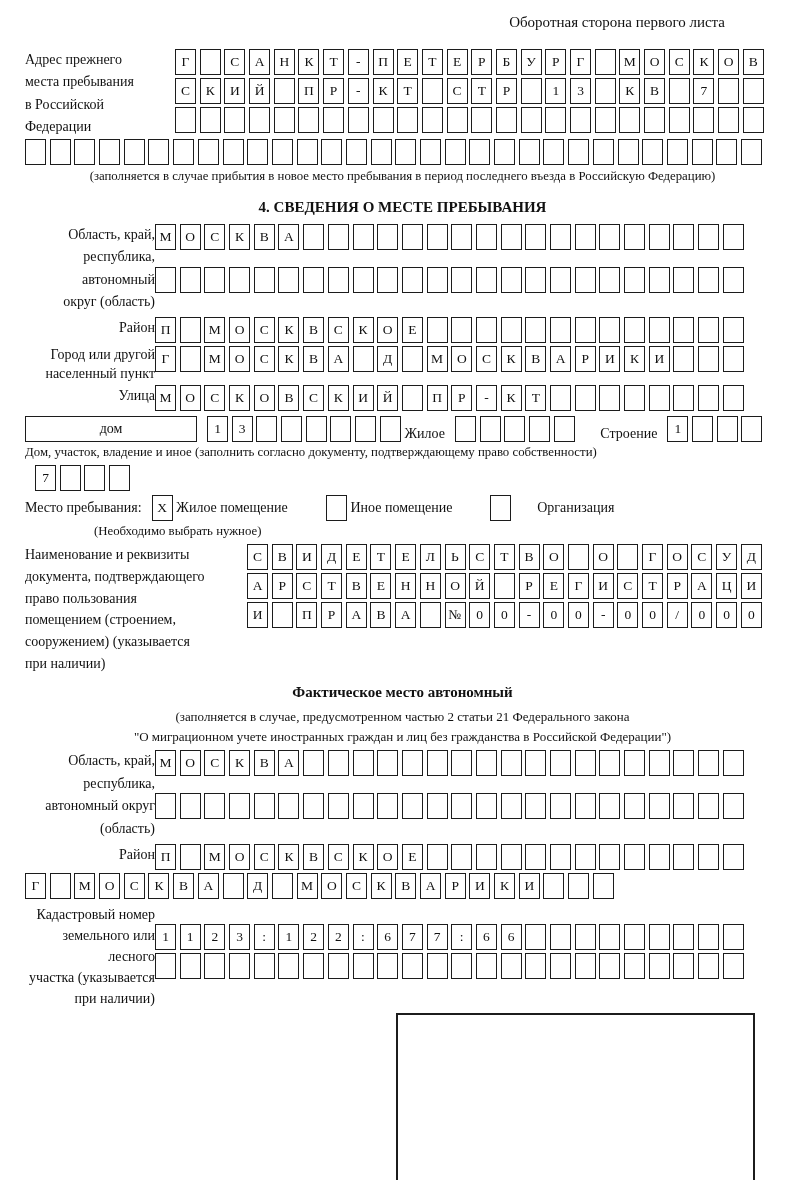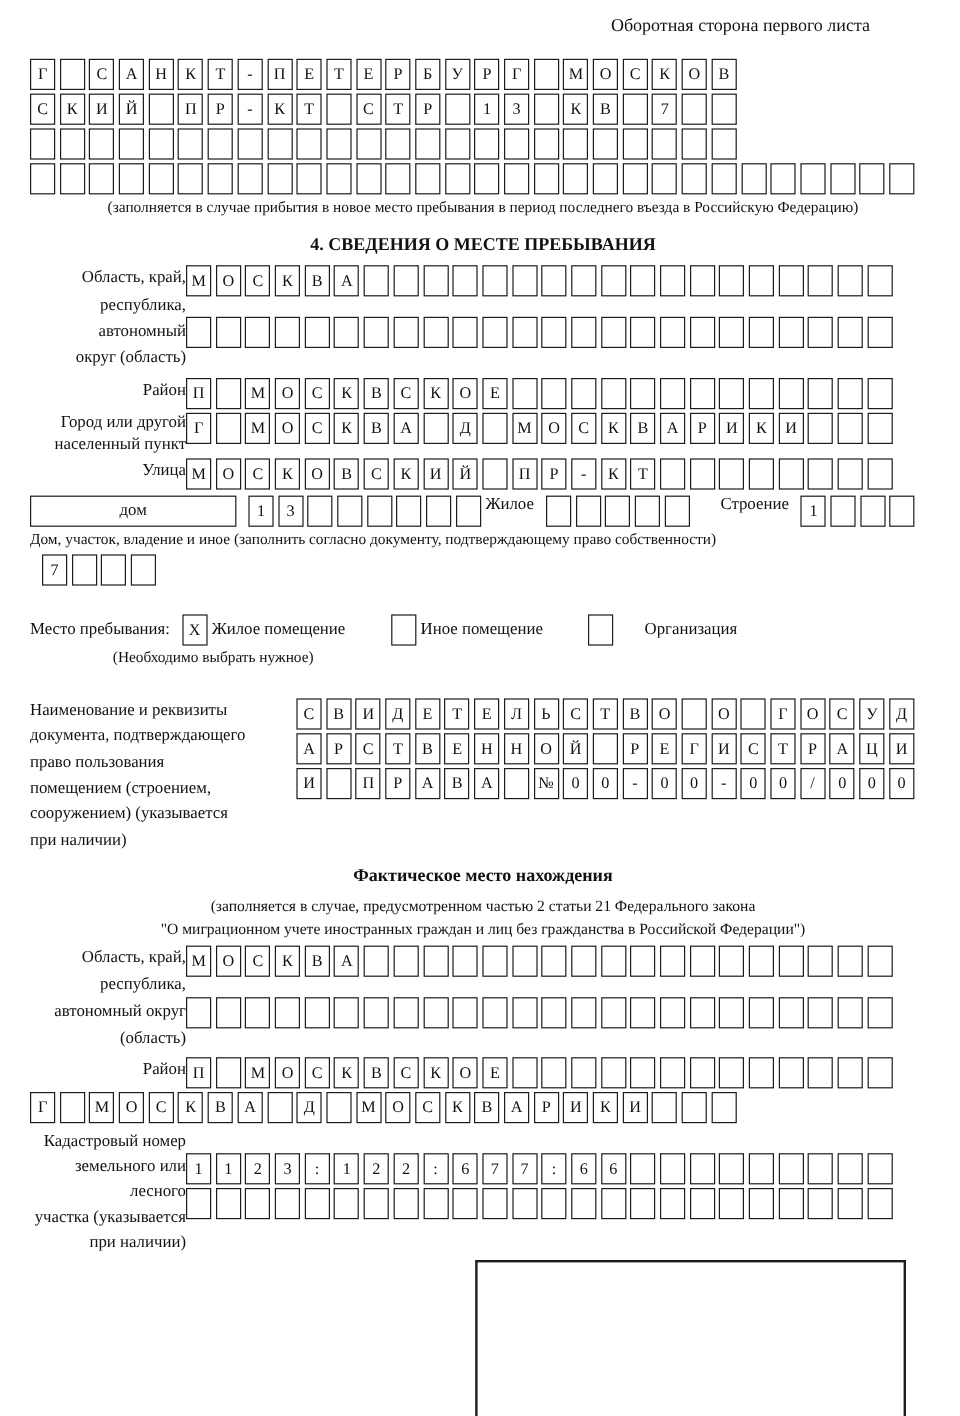--- a/index.html
+++ b/index.html
@@ -31,32 +31,36 @@
     align-items:center; justify-content:center; font-size:14px; flex-shrink:0;
   }
   .caption { font-size:12.8px; line-height:1.35; }
   .caption-center { text-align:center; }
   .sec-header { text-align:center; font-weight:bold; font-size:15px; margin:6px 0 8px 0; }
   .mid-header { text-align:center; font-weight:bold; font-size:15px; margin:10px 0 6px 0; }
   .note-center { text-align:center; font-size:13px; line-height:1.5; }
   .inline-lbl { font-size:14px; }
   .stamp-wrap { margin-left:345px; width:410px; display:flex; flex-direction:column; align-items:center; }
   .stamp-box { width:355px; height:173px; border:2px solid #1c1c1c; }
-  .mt2{margin-top:2px;} .mt4{margin-top:4px;} .mt6{margin-top:24px;}
+  .mt2{margin-top:2px;} .mt4{margin-top:4px;} .mt6{margin-top:4px;}
   .mb2{margin-bottom:14px;} .mb4{margin-bottom:4px;}
   .gap-sm{width:10px;flex-shrink:0;} .gap-md{width:22px;flex-shrink:0;} .gap-lg{width:38px;flex-shrink:0;}
 </style>
 </head>
 <body>
 
 <div class="page">
 
   <div class="doc-title">Оборотная сторона первого листа</div>
 
   <div class="row">
+    <div class="lbl lbl-w150">Адрес прежнего
+места пребывания
+в Российской
+Федерации</div>
     <div class="grid">
       <div class="boxes">
           <span class="cell">Г</span>
           <span class="cell"></span>
           <span class="cell">С</span>
           <span class="cell">А</span>
           <span class="cell">Н</span>
           <span class="cell">К</span>
           <span class="cell">Т</span>
           <span class="cell">-</span>
@@ -312,21 +316,21 @@
         <span class="cell"></span>
         <span class="cell"></span>
         <span class="cell"></span>
         <span class="cell"></span>
         <span class="cell"></span>
         <span class="cell"></span>
         <span class="cell"></span>
       </div>
   </div>
 
-  <div class="row mt2" style="align-items:flex-start">
+  <div class="row mt2" style="align-items:flex-end">
     <div class="widebox" style="width:170px">дом</div>
     <div class="gap-sm"></div>
     <div class="boxes" style="margin-bottom:0">
         <span class="cell">1</span>
         <span class="cell">3</span>
         <span class="cell"></span>
         <span class="cell"></span>
         <span class="cell"></span>
         <span class="cell"></span>
         <span class="cell"></span>
@@ -451,21 +455,21 @@
           <span class="cell">0</span>
           <span class="cell">0</span>
           <span class="cell">/</span>
           <span class="cell">0</span>
           <span class="cell">0</span>
           <span class="cell">0</span>
         </div>
     </div>
   </div>
 
-  <div class="mid-header">Фактическое место нахождения</div>
+  <div class="mid-header">Фактическое место автономный</div>
   <div class="note-center">(заполняется в случае, предусмотренном частью 2 статьи 21 Федерального закона</div>
   <div class="note-center mb4">"О миграционном учете иностранных граждан и лиц без гражданства в Российской Федерации")</div>
 
   <div class="row">
     <div class="lbl lbl-w130">Область, край,
 республика,
 автономный округ
 (область)</div>
     <div class="grid">
       <div class="boxes">

